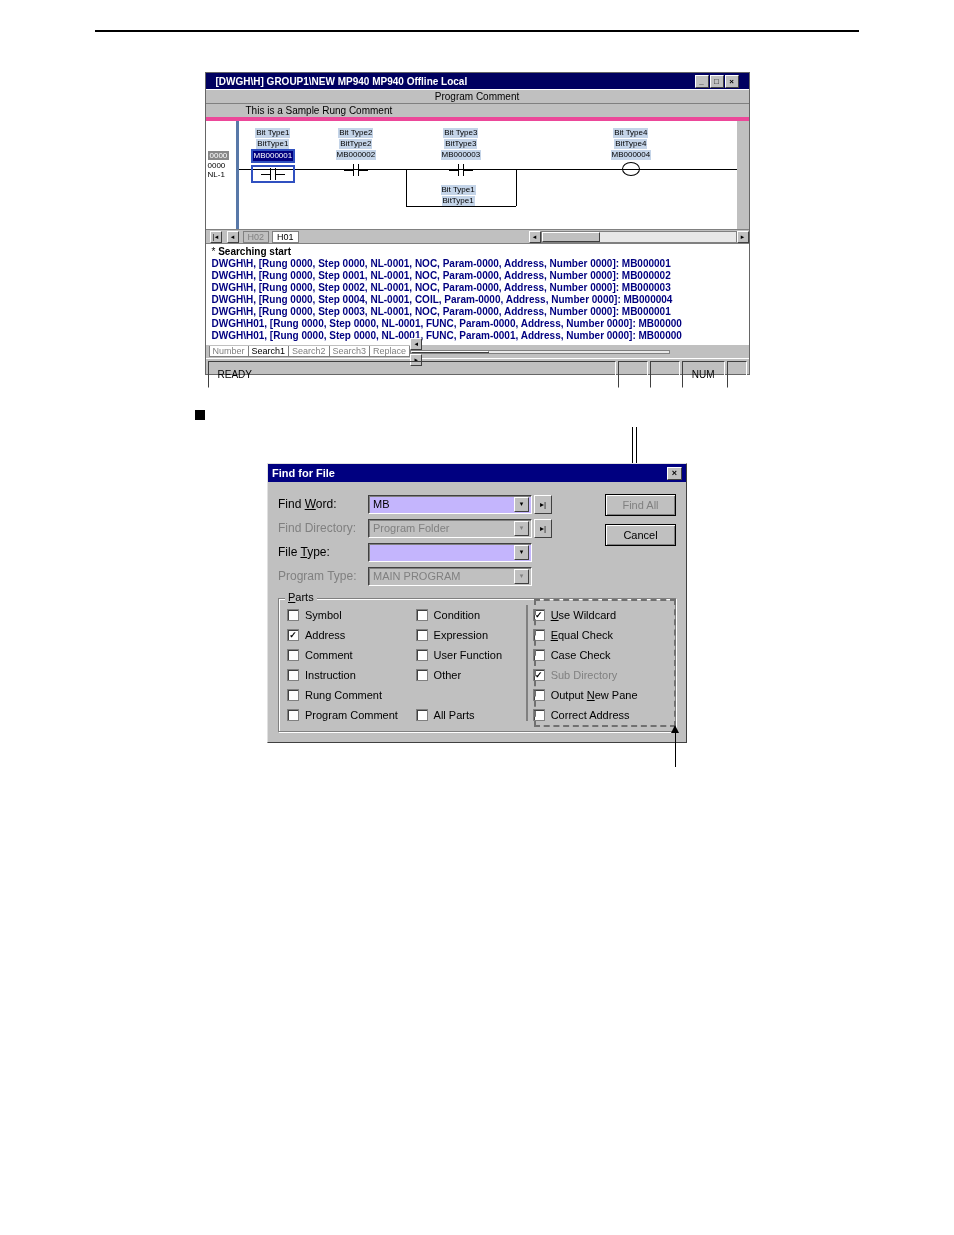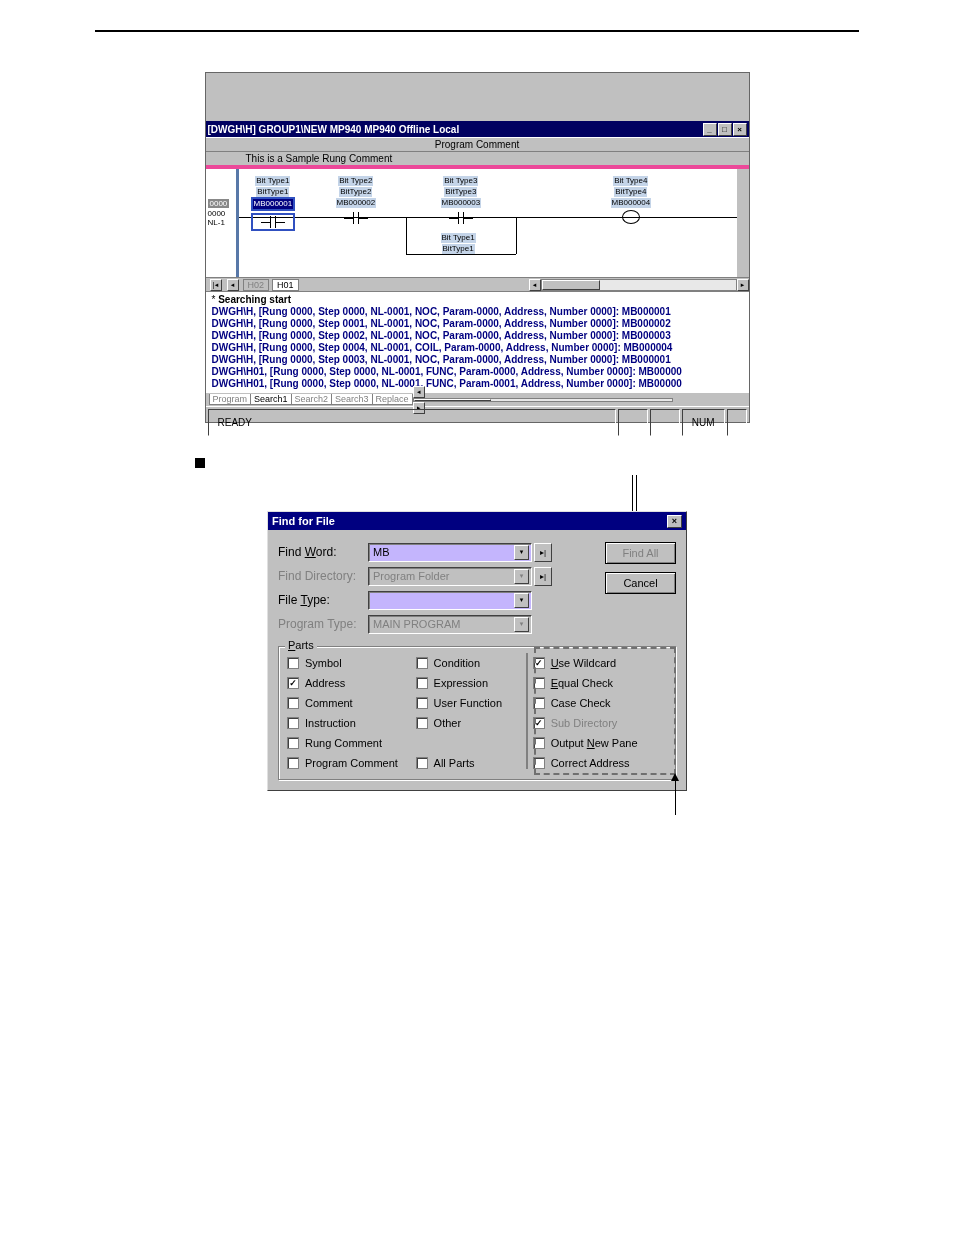--- a/index.html
+++ b/index.html
@@ -27,24 +27,23 @@
     border: 1px solid #666;
     font-family: "MS Sans Serif", Tahoma, sans-serif;
     font-size: 10px;
   }
   .app-titlebar {
     background: #000060;
     color: #fff;
     height: 16px;
     display: flex;
     align-items: center;
-    padding: 0 2px;
+    padding: 0 10px;
     font-weight: bold;
     font-size: 10px;
-    margin-top: 48px;
   }
   .app-titlebar .spacer { flex: 1; }
   .app-titlebar .title-btn {
     width: 14px; height: 13px;
     background: #c0c0c0;
     border: 1px solid #fff;
     border-right-color: #404040;
     border-bottom-color: #404040;
     margin-left: 1px;
     color: #000;
@@ -585,21 +584,21 @@
         <span class="hdr">Searching start</span>
         <div class="line">DWGH\H, [Rung 0000, Step 0000, NL-0001, NOC, Param-0000, Address, Number 0000]: MB000001</div>
         <div class="line">DWGH\H, [Rung 0000, Step 0001, NL-0001, NOC, Param-0000, Address, Number 0000]: MB000002</div>
         <div class="line">DWGH\H, [Rung 0000, Step 0002, NL-0001, NOC, Param-0000, Address, Number 0000]: MB000003</div>
         <div class="line">DWGH\H, [Rung 0000, Step 0004, NL-0001, COIL, Param-0000, Address, Number 0000]: MB000004</div>
         <div class="line">DWGH\H, [Rung 0000, Step 0003, NL-0001, NOC, Param-0000, Address, Number 0000]: MB000001</div>
         <div class="line">DWGH\H01, [Rung 0000, Step 0000, NL-0001, FUNC, Param-0000, Address, Number 0000]: MB00000</div>
         <div class="line">DWGH\H01, [Rung 0000, Step 0000, NL-0001, FUNC, Param-0001, Address, Number 0000]: MB00000</div>
       </div>
       <div class="output-tabs">
-        <span class="tab">Program</span>
+        <span class="tab">Number</span>
         <span class="tab active">Search1</span>
         <span class="tab">Search2</span>
         <span class="tab">Search3</span>
         <span class="tab">Replace</span>
         <div class="tab-scrollbar" style="width:260px;">
           <span class="sb-btn">◂</span>
           <span class="sb-track">
               <span class="sb-thumb"></span>
             </span>
           <span class="sb-btn">▸</span>

